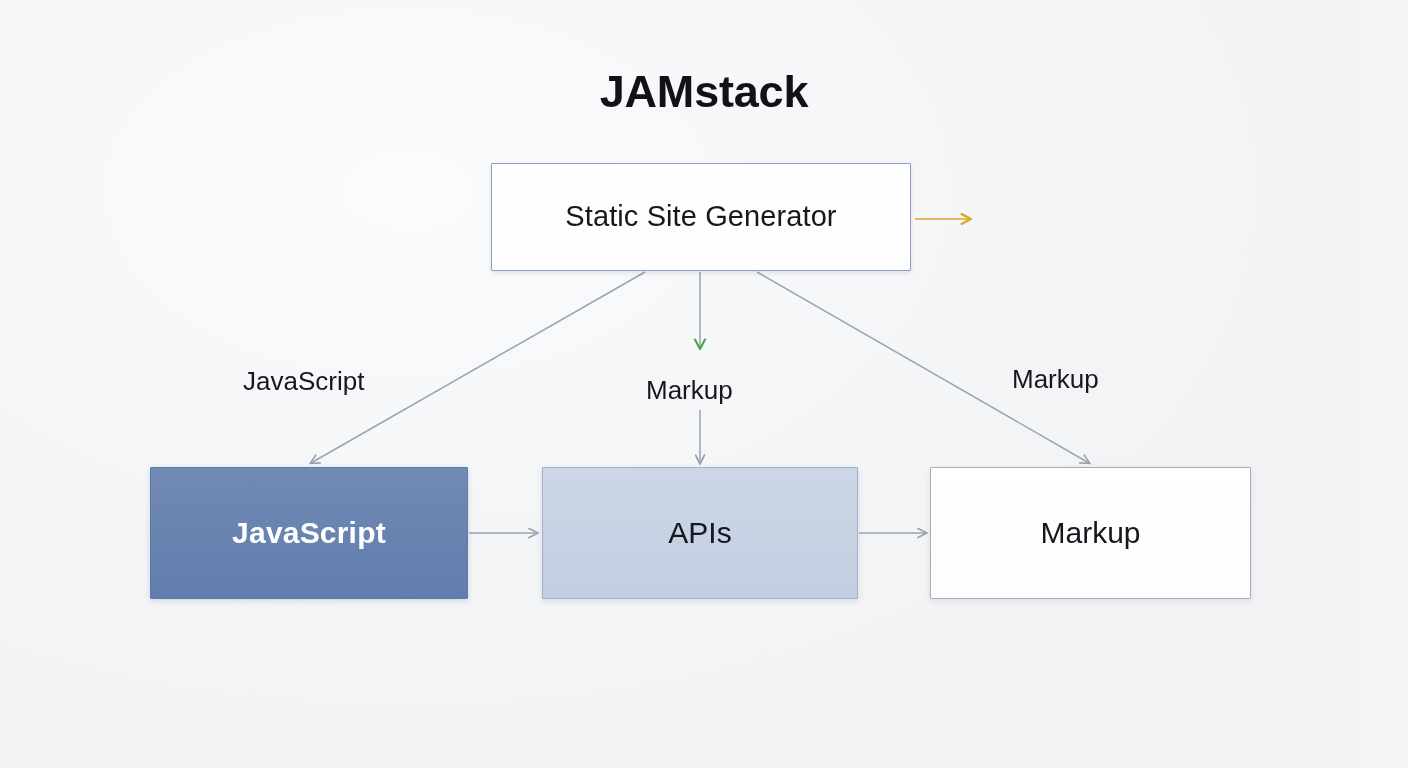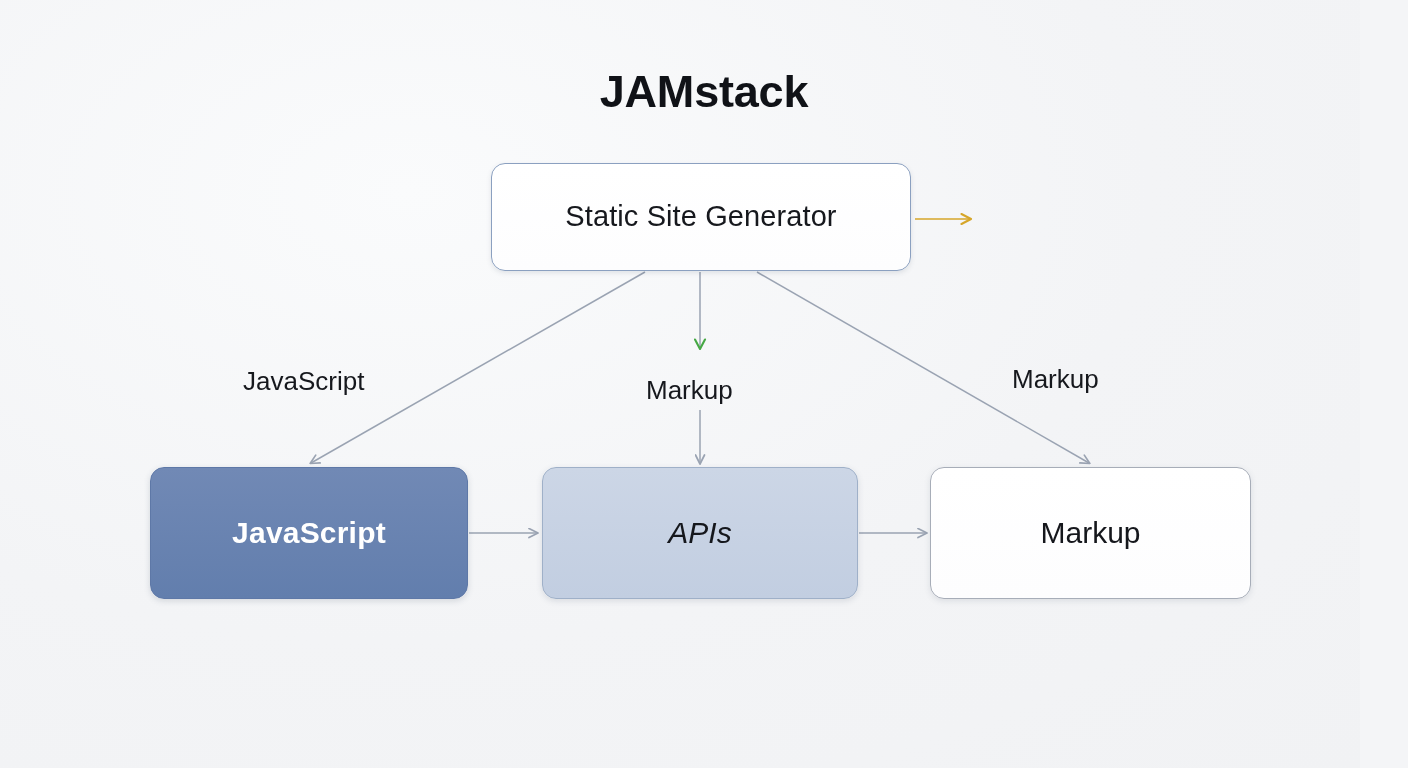--- a/index.html
+++ b/index.html
@@ -32,21 +32,21 @@
     pointer-events: none;
   }
 
   
   .node {
     position: absolute;
     box-sizing: border-box;
     display: flex;
     align-items: center;
     justify-content: center;
-    border-radius: 14px;
+    border-radius: 1px;
     text-align: left;
     line-height: 1.15;
   }
 
   .node-ssg {
     left: 491px;
     top: 163px;
     width: 420px;
     height: 108px;
     background: linear-gradient(180deg, #ffffff 0%, #fdfdfe 100%);
@@ -74,21 +74,20 @@
   .node-apis {
     left: 542px;
     top: 467px;
     width: 316px;
     height: 132px;
     background: linear-gradient(180deg, #ccd6e6 0%, #c2cee1 100%);
     border: 1.4px solid #9fb0c8;
     box-shadow: 0 2px 6px rgba(60, 75, 100, 0.15);
     font-size: 30px;
     color: #15171c;
-    font-style: italic;
   }
 
   .node-markup {
     left: 930px;
     top: 467px;
     width: 321px;
     height: 132px;
     background: linear-gradient(180deg, #ffffff 0%, #fdfdfe 100%);
     border: 1.4px solid #a7adb8;
     box-shadow: 0 2px 6px rgba(60, 75, 100, 0.13);

